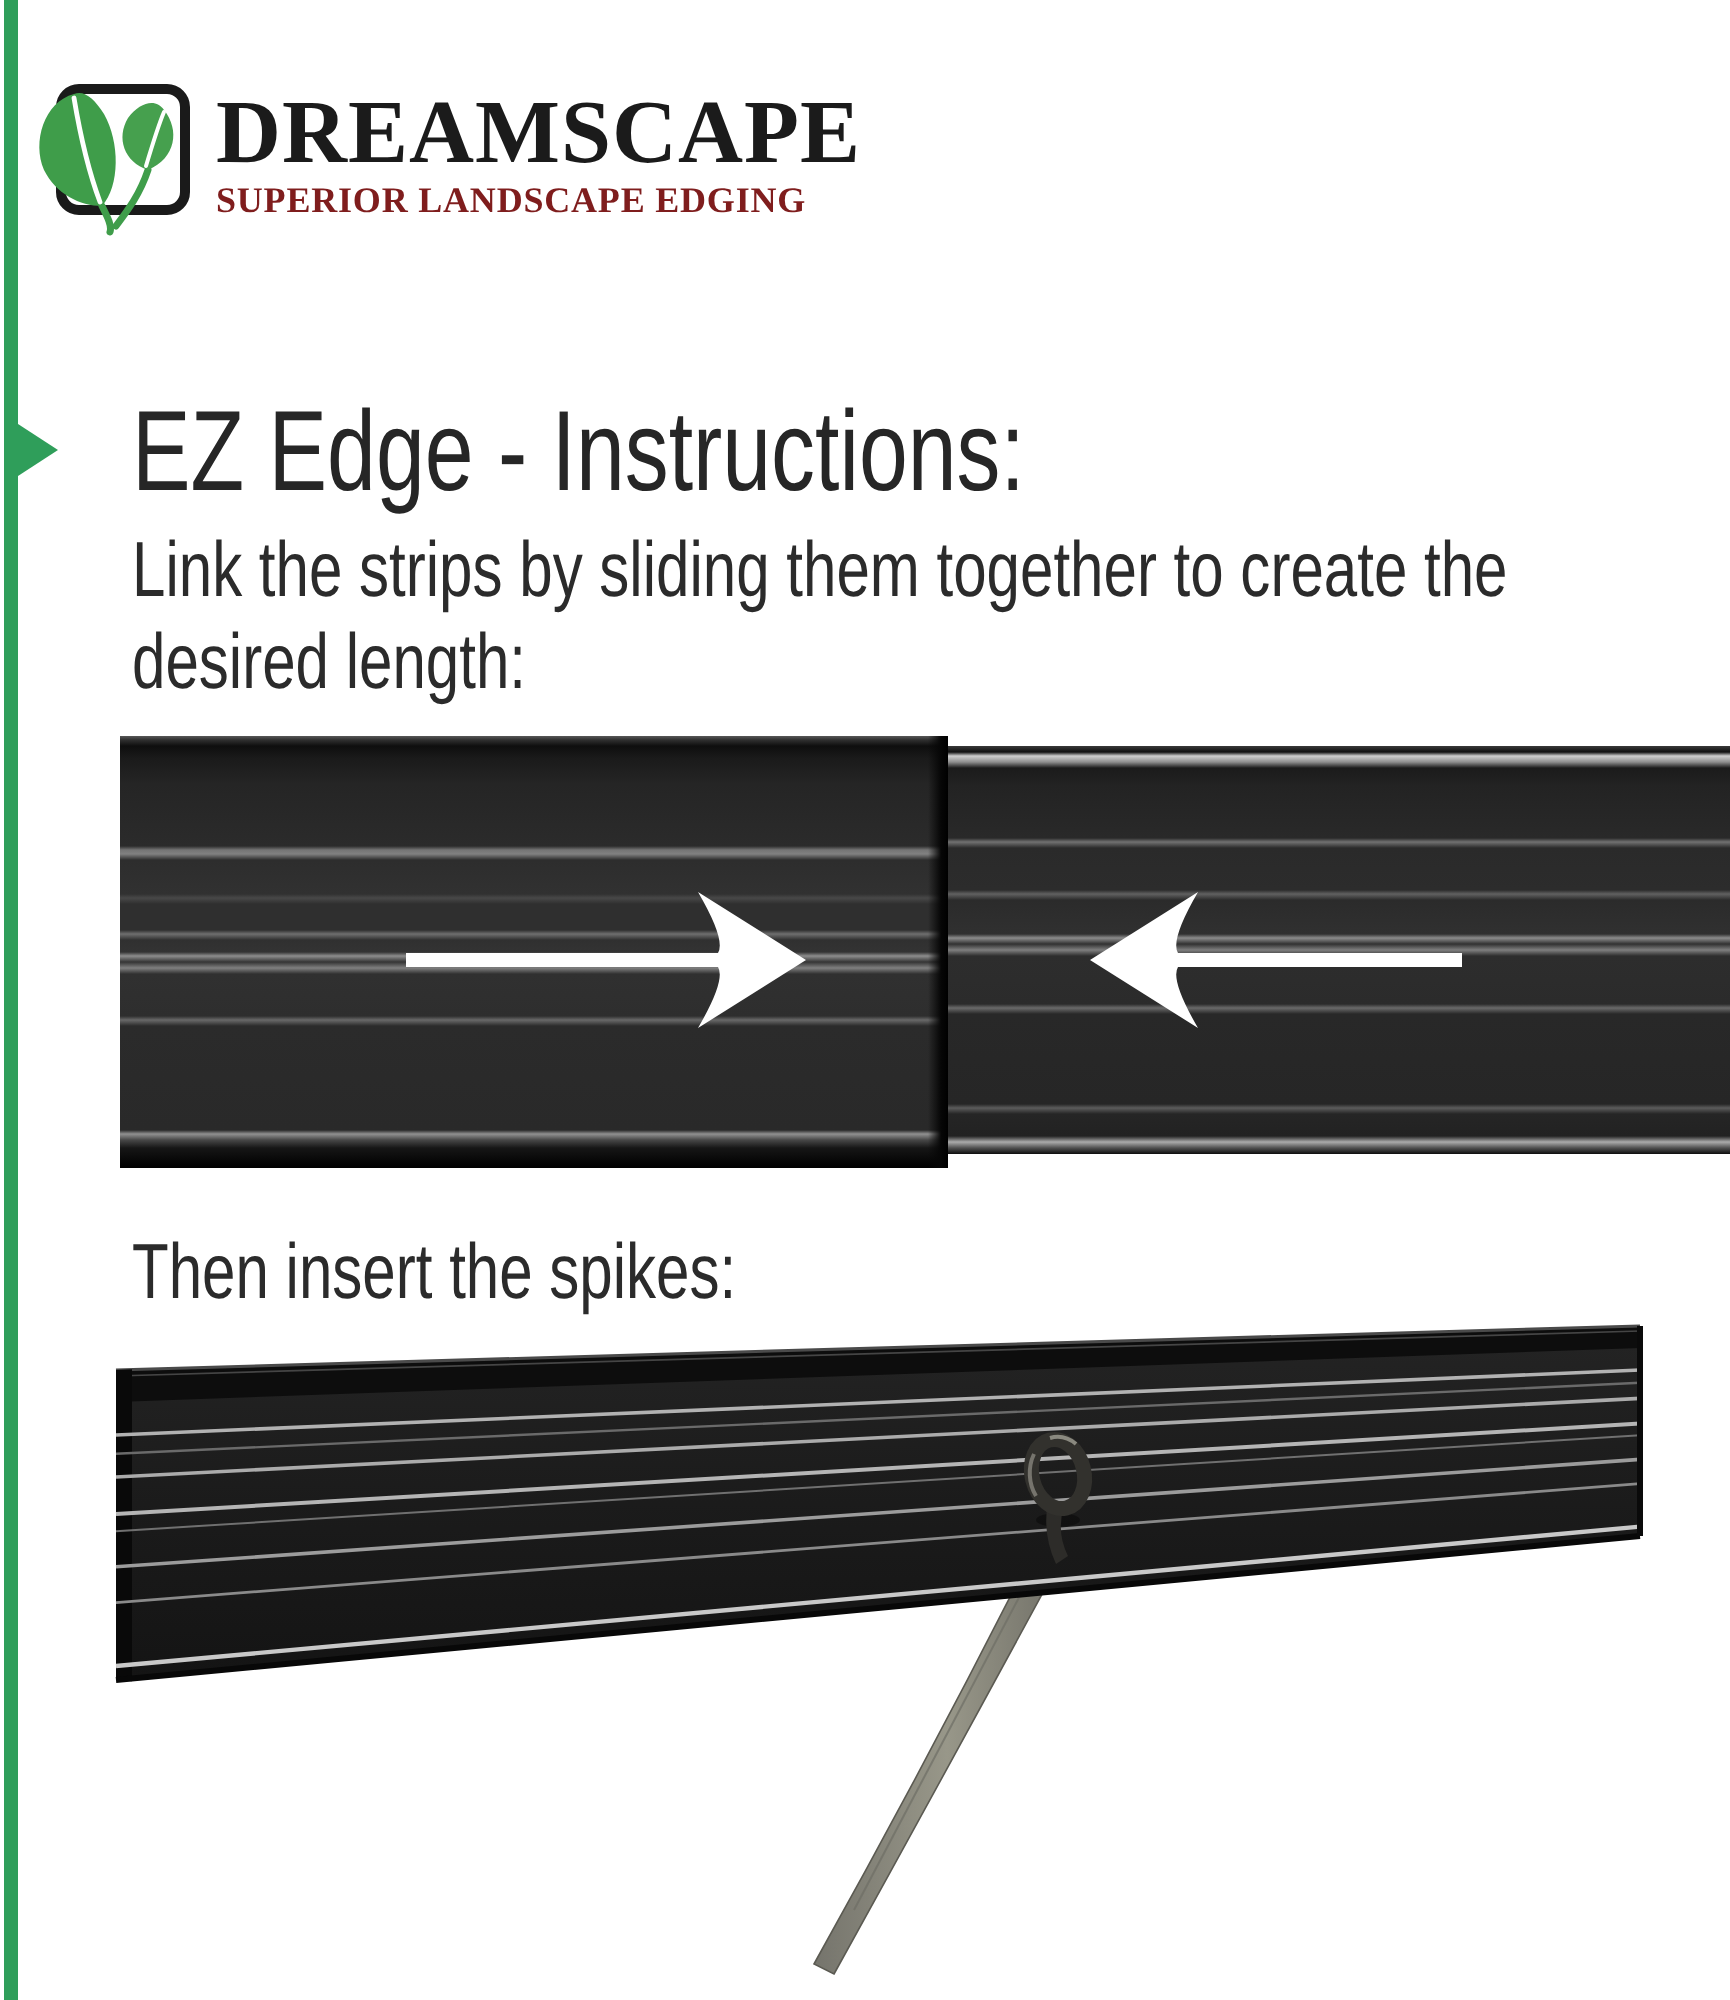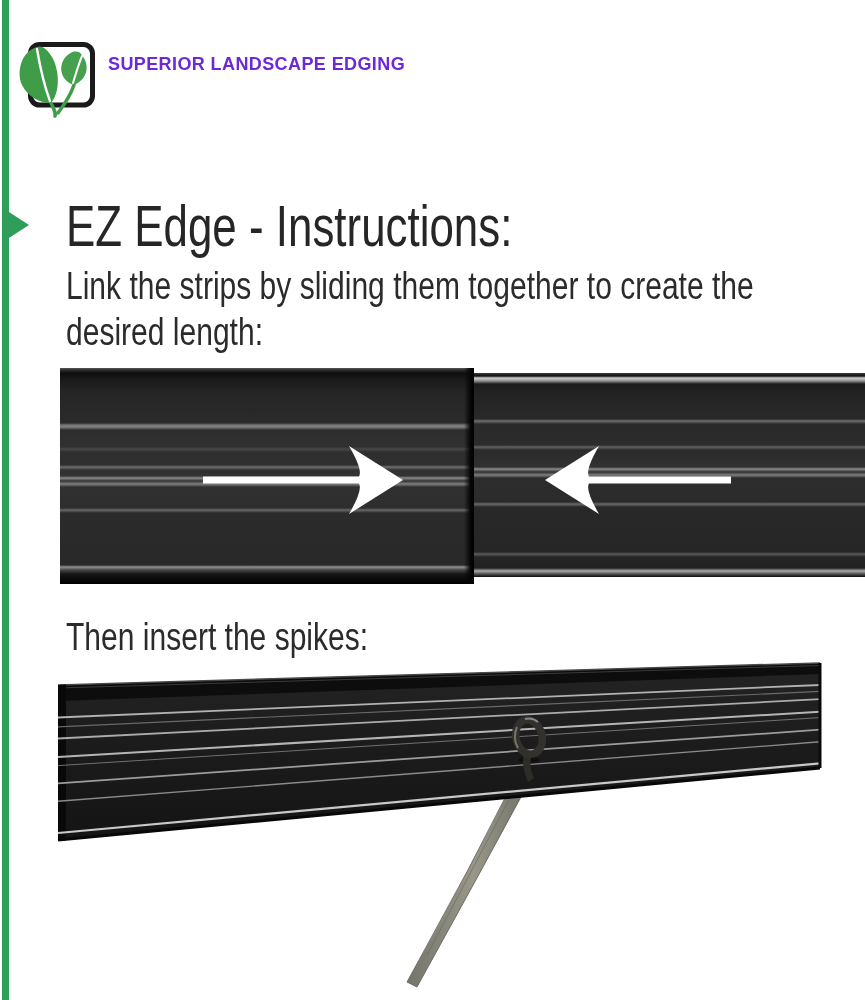--- a/index.html
+++ b/index.html
@@ -10,22 +10,22 @@
   }
   .accent-bar{position:absolute;left:2px;top:0;width:7px;height:1000px;background:#2f9e5a}
   .accent-arrow{position:absolute;left:9px;top:212px;width:0;height:0;
     border-top:13px solid transparent;border-bottom:13px solid transparent;border-left:20px solid #2f9e5a}
 
   .logo-icon{position:absolute;left:16px;top:36px;width:84px;height:82px}
 
   .brand{position:absolute;left:108px;top:43px}
   .brand-name{font-family:"Liberation Serif",serif;font-weight:600;font-size:45px;line-height:46px;
     letter-spacing:.5px;color:#1b1b1b;white-space:nowrap}
-  .brand-tagline{font-family:Liberation Sans, sans-serif;font-weight:700;font-size:18px;line-height:20px;
-    letter-spacing:.4px;color:#6d28d9;white-space:nowrap;margin-top:11px}
+  .brand-tagline{font-family:Liberation Serif, serif;font-weight:700;font-size:18px;line-height:20px;
+    letter-spacing:.4px;color:#7f1d1d;white-space:nowrap;margin-top:1px}
 
   .title{position:absolute;left:66px;top:195px;font-size:57px;line-height:62px;font-weight:500;
     color:#262626;transform:scaleX(.77);transform-origin:left top;white-space:nowrap}
   .step{position:absolute;left:66px;font-size:39px;line-height:46px;font-weight:400;
     color:#2b2b2b;transform:scaleX(.77);transform-origin:left top;white-space:nowrap}
   .step1{top:263px}
   .step2{top:614px}
 
   .fig1{position:absolute;left:60px;top:368px;width:805px;height:217px;overflow:hidden}
   .strip-left{position:absolute;left:0;top:0;width:412px;height:216px;background:
@@ -65,20 +65,21 @@
     <rect x="14.5" y="7.5" width="62" height="60.5" rx="9" fill="#ffffff" stroke="#1a1a1a" stroke-width="5"></rect>
     <path d="M35,66 C38,72 40,76 39,79" fill="none" stroke="#3f9d4a" stroke-width="3.5" stroke-linecap="round"></path>
     <path d="M58,48 C54,60 48,68 42,76" fill="none" stroke="#3f9d4a" stroke-width="3.5" stroke-linecap="round"></path>
     <path d="M21,10 C6,14 0,34 6,48 C12,60 24,66 35,66 C44,56 44,34 36,20 C31,12 26,8 21,10 Z" fill="#3f9d4a"></path>
     <path d="M34,64 C28,48 24,30 21,12" fill="none" stroke="#ffffff" stroke-width="2.4" stroke-linecap="round"></path>
     <path d="M66,18 C74,28 72,42 58,48 C46,44 42,32 48,22 C54,14 62,12 66,18 Z" fill="#46a04e"></path>
     <path d="M57,46 C60,36 63,26 66,19" fill="none" stroke="#ffffff" stroke-width="2" stroke-linecap="round"></path>
   </svg>
 
   <header class="brand">
+    <div class="brand-name">DREAMSCAPE</div>
     <div class="brand-tagline">SUPERIOR LANDSCAPE EDGING</div>
   </header>
 
   <h1 class="title" style="margin:0;font-weight:500">EZ Edge - Instructions:</h1>
 
   <div class="step step1">
     <div>Link the strips by sliding them together to create the</div>
     <div>desired length:</div>
   </div>
 

